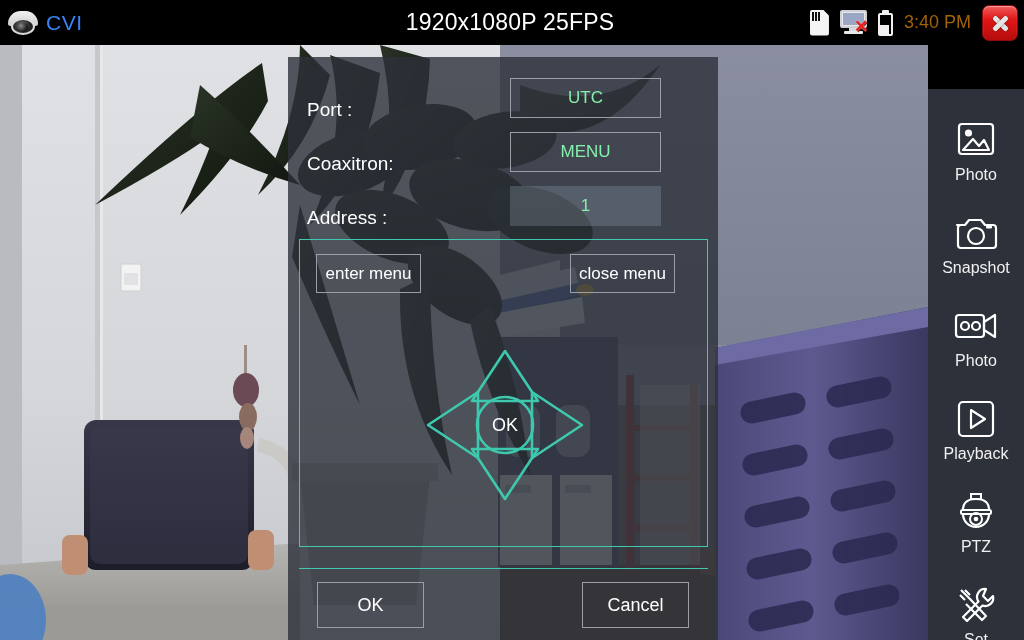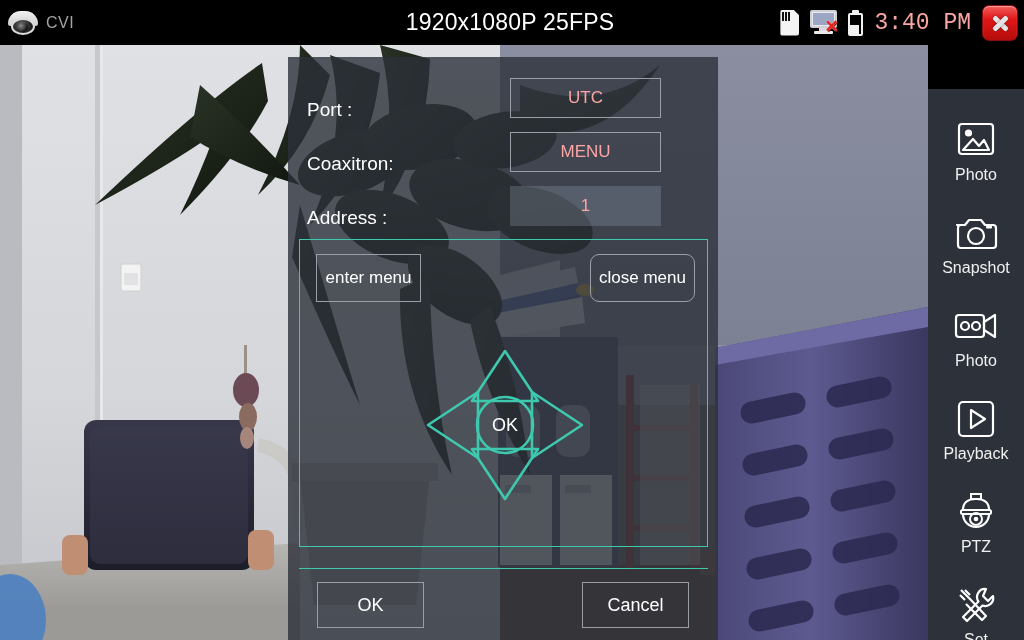--- a/index.html
+++ b/index.html
@@ -37,21 +37,21 @@
     background: radial-gradient(circle at 42% 38%, #6a6a6a 0%, #2b2b2b 55%, #0d0d0d 100%);
     border-radius: 50%;
     border: 2px solid #dcdcdc;
   }
   .dome-cam .dome-lens {
     position: absolute; left: 9px; top: 13px; width: 11px; height: 9px;
     border-radius: 50%;
     background: radial-gradient(circle at 35% 30%, #8d8d8d, #151515 70%);
   }
   #cvi-label {
-    color: #a3a3a3; font-size: 16px; letter-spacing: .5px; text-align: center;
+    color: #3b82f6; font-size: 21px; letter-spacing: .5px; text-align: center;
   }
   #tb-title {
     position: absolute; left: 0; top: 0; width: 1020px; height: 45px;
     display: flex; align-items: center; justify-content: center;
     color: #ffffff; font-size: 23px; letter-spacing: .2px;
   }
   #topbar .tb-right {
     position: absolute; right: 6px; top: 0; height: 45px;
     display: flex; align-items: center; gap: 11px;
   }
@@ -99,21 +99,21 @@
     background: #f1f1f1; border-radius: 1px 1px 0 0;
   }
   .bat-icon .bat-shell {
     position: absolute; left: 0; top: 3px; width: 15px; height: 23px;
     border: 2px solid #f1f1f1; border-radius: 2px;
   }
   .bat-icon .bat-fill {
     position: absolute; left: 2px; bottom: 2px; width: 9px; height: 9px;
     background: #f1f1f1;
   }
-  #tb-time { color: #fca5a5; font-size: 23px; font-family: Liberation Mono, monospace; }
+  #tb-time { color: #a16207; font-size: 18px; }
   #close-btn {
     width: 36px; height: 36px; border-radius: 7px;
     background: linear-gradient(180deg,#f25c5c 0%,#e01616 40%,#b50d0d 100%);
     border: 1px solid #8d0a0a;
     display: flex; align-items: center; justify-content: center;
     position: relative;
     box-shadow: inset 0 1px 1px rgba(255,255,255,.45);
   }
   #close-btn .x-glyph {
     position: relative; width: 20px; height: 20px;
@@ -176,43 +176,43 @@
   }
   .arrow-l, .arrow-r {
     position: absolute; top: 50%; transform: translateY(-50%);
     width: 0; height: 0;
   }
   .fieldbox {
     position: absolute; top: 50%; transform: translateY(-50%);
     left: 222px; width: 151px; height: 40px;
     border: 1px solid #9a9ea6;
     display: flex; align-items: center; justify-content: center;
-    font-size: 17px; color: #fca5a5;
+    font-size: 17px; color: #86efac;
     background: rgba(255,255,255,0.02);
   }
   .fieldbox.selected {
     border: none;
     background: rgba(180,195,215,0.22);
   }
 
   
   #ctrl-panel {
     position: absolute; left: 11px; top: 182px;
     width: 409px; height: 308px;
     border: 1px solid #3ec9ae;
   }
   .menu-btn {
     position: absolute; top: 14px;
-    height: 48px; width: 105px;
+    height: 39px; width: 105px;
     border: 1px solid #9a9ea6;
     display: flex; align-items: center; justify-content: center;
     font-size: 17px; color: #ffffff;
   }
   #btn-enter-menu { left: 16px; }
-  #btn-close-menu { right: 12px; border-radius: 9px; }
+  #btn-close-menu { right: 32px; }
 
   #dpad {
     position: absolute; left: 122px; top: 105px;
     width: 166px; height: 160px;
   }
   #dpad svg { display:block; }
   #dpad .ok-text {
     position: absolute; left: 0; top: 0; width: 166px; height: 160px;
     display: flex; align-items: center; justify-content: center;
     font-size: 18px; color: #ffffff;

